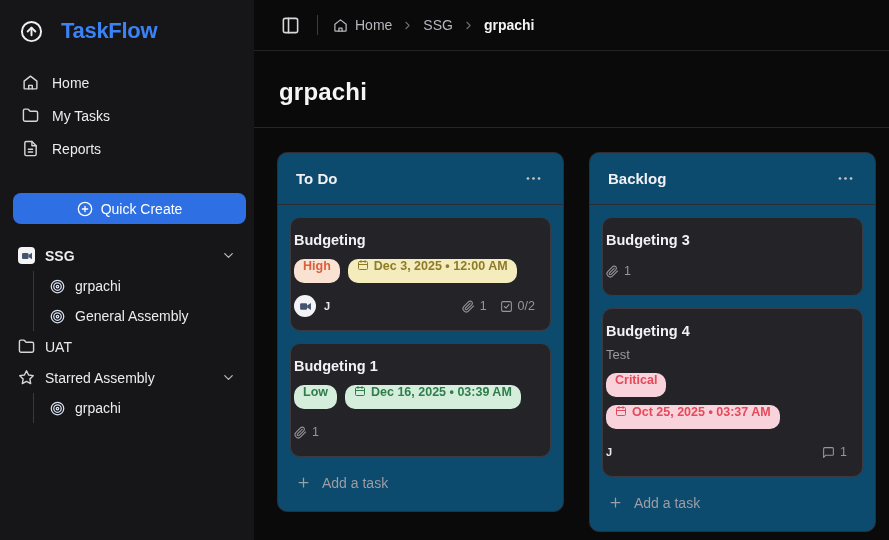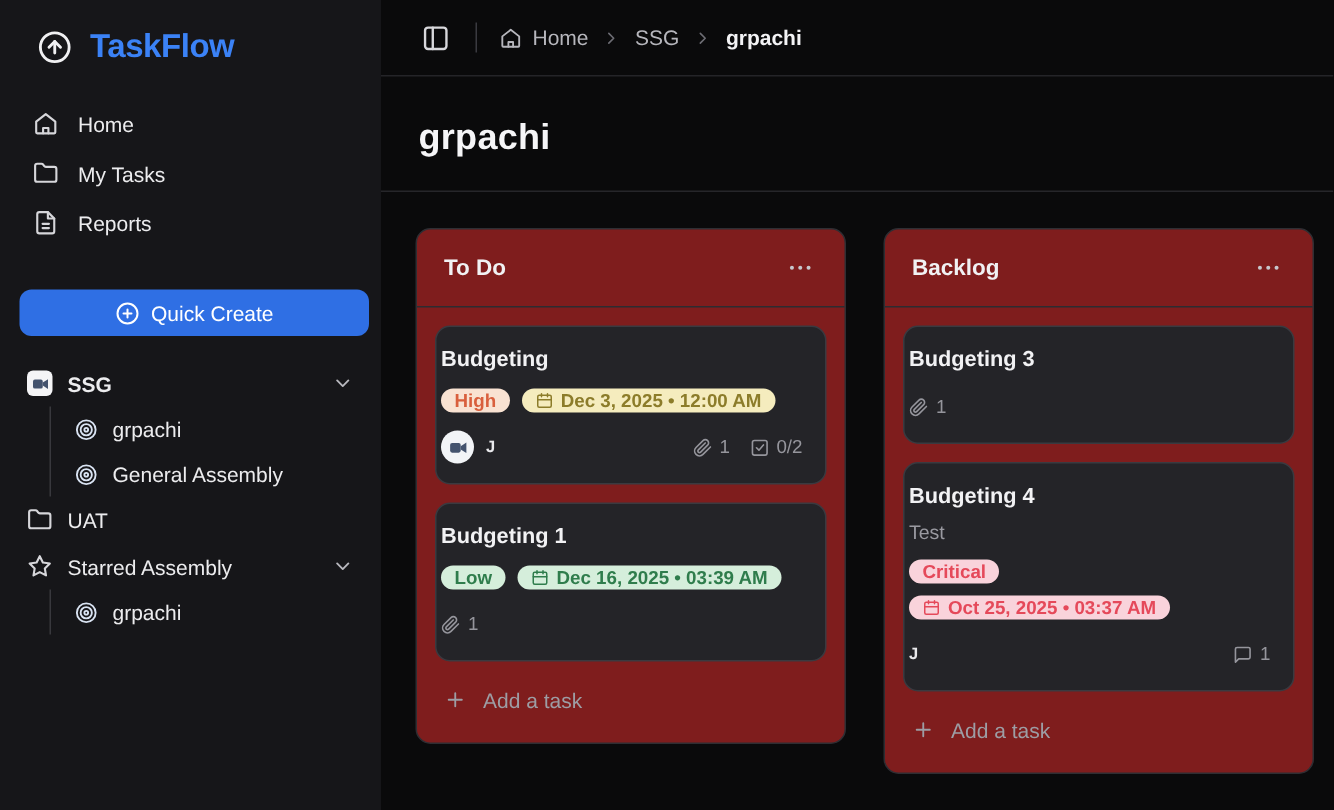--- a/index.html
+++ b/index.html
@@ -7,21 +7,21 @@
   body {
     font-family:"Liberation Sans", sans-serif;
     background:#0a0a0b; color:#e8e8ea;
     display:flex;
   }
   svg { display:block; }
   .stroke-ic { fill:none; stroke:currentColor; stroke-width:2; stroke-linecap:round; stroke-linejoin:round; }
 
   
   .sidebar { width:254px; flex-shrink:0; background:#161619; height:540px; display:flex; flex-direction:column; }
-  .logo-row { display:flex; align-items:center; gap:12px; padding:18px 16px 10px 25px; cursor:pointer; }
+  .logo-row { display:flex; align-items:center; gap:18px; padding:18px 16px 10px 20px; cursor:pointer; }
   .logo-ic { color:#f0f0f2; }
   .logo-text { font-size:22px; font-weight:bold; color:#3b82f6; letter-spacing:-0.3px; }
   .nav { padding:12px 12px 0 12px; }
   .nav-item { display:flex; align-items:center; gap:13px; padding:8px 10px; border-radius:7px; font-size:14px; font-weight:500; color:#ececee; cursor:pointer; }
   .nav-item .ni { color:#d6d6da; }
   .quick-create {
     margin:28px 8px 4px 13px; height:31px; border-radius:8px;
     background:#2f6fe4; color:#ffffff; border:none;
     display:flex; align-items:center; justify-content:center; gap:8px;
     font-size:14px; font-weight:500; font-family:inherit; cursor:pointer;
@@ -42,30 +42,30 @@
   .panel-btn { color:#d8d8dc; background:none; border:none; padding:2px; cursor:pointer; }
   .topbar-divider { width:1px; height:20px; background:#3a3a40; }
   .breadcrumb { display:flex; align-items:center; gap:9px; font-size:14px; }
   .crumb { color:#b6b6bc; display:flex; align-items:center; gap:7px; cursor:pointer; }
   .crumb-sep { color:#6d6d74; }
   .crumb-current { color:#f3f3f5; font-weight:600; }
   .title-section { padding:27px 25px 21px 25px; border-bottom:1px solid #26262a; }
   .page-title { font-size:24px; font-weight:bold; color:#f5f5f7; letter-spacing:0.2px; }
 
   .board { flex:1; display:flex; align-items:flex-start; gap:25px; padding:24px 23px; overflow:hidden; }
-  .column { width:287px; flex-shrink:0; background:#7f1d1d; border:1px solid #2e2e33; border-radius:10px; }
+  .column { width:287px; flex-shrink:0; background:#0c4a6e; border:1px solid #2e2e33; border-radius:10px; }
   .column-header { height:52px; display:flex; align-items:center; justify-content:space-between; padding:0 18px; border-bottom:1px solid #2c2c31; }
   .column-title { font-size:15px; font-weight:600; color:#f1f1f3; }
   .col-menu { background:none; border:none; color:#c7c7cc; padding:2px; cursor:pointer; }
   .column-body { padding:12px; }
   .card { background:#242428; border:1px solid #3a3a40; border-radius:10px; padding:14px 15px 13px 3px; margin-bottom:12px; cursor:pointer; }
   .card-title { font-size:14.5px; font-weight:600; color:#f2f2f4; }
   .card-desc { font-size:13px; color:#9a9aa1; margin-top:8px; }
   .badges { display:flex; flex-wrap:wrap; gap:8px; margin-top:11px; }
-  .badge { display:inline-flex; align-items:center; gap:5px; height:16px; padding:0 9px; border-radius:10px; font-size:12.5px; font-weight:600; }
+  .badge { display:inline-flex; align-items:flex-start; gap:5px; height:24px; padding:0 9px; border-radius:10px; font-size:12.5px; font-weight:600; }
   .badge-orange { background:#f9e2d2; color:#d95f3d; }
   .badge-yellow { background:#f5ecbe; color:#8c7c2a; }
   .badge-green  { background:#d5eedb; color:#2f7d4c; }
   .badge-red    { background:#f9d3db; color:#e5495a; }
   .card-footer { display:flex; align-items:center; justify-content:space-between; margin-top:12px; min-height:22px; }
   .assignee { display:flex; align-items:center; gap:8px; }
   .avatar { width:22px; height:22px; border-radius:50%; background:#f2f4f7; display:flex; align-items:center; justify-content:center; overflow:hidden; }
   .initial { font-size:11px; font-weight:bold; color:#e9e9ec; }
   .meta-group { display:flex; align-items:center; gap:13px; margin-left:auto; }
   .meta-group.left { margin-left:0; }

